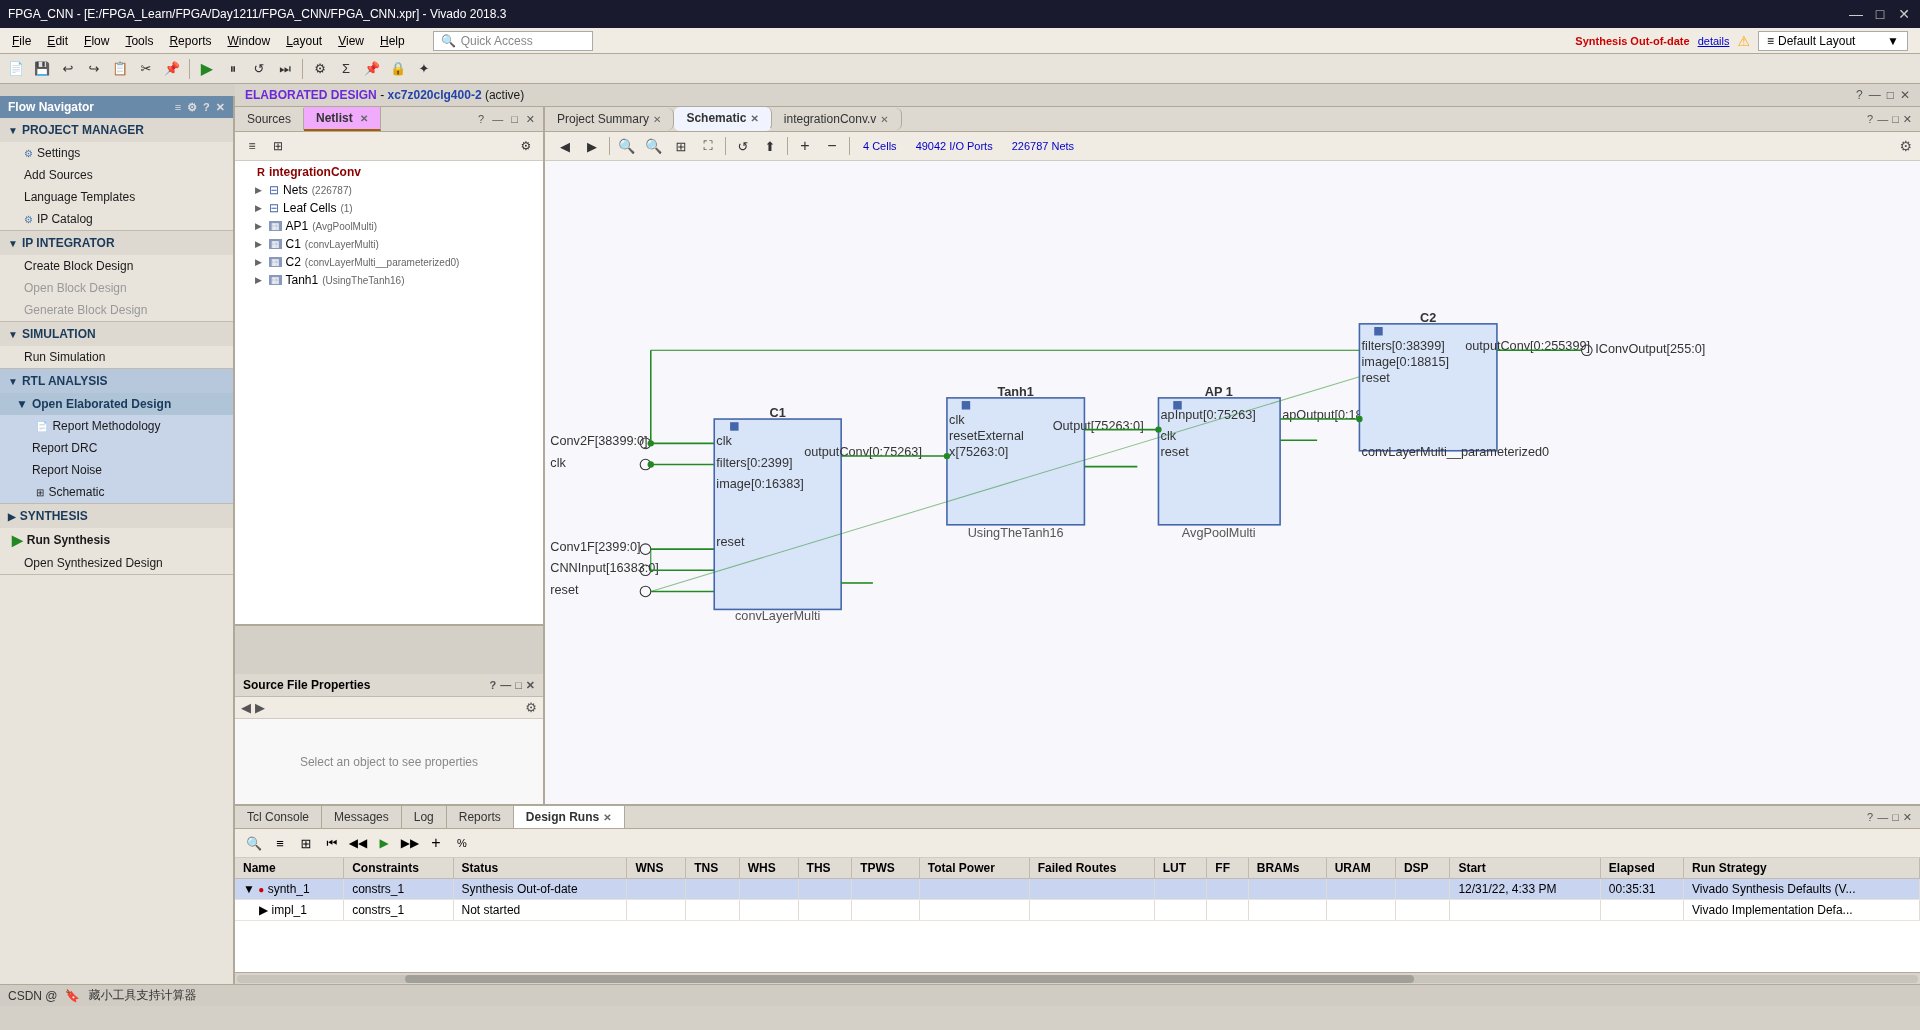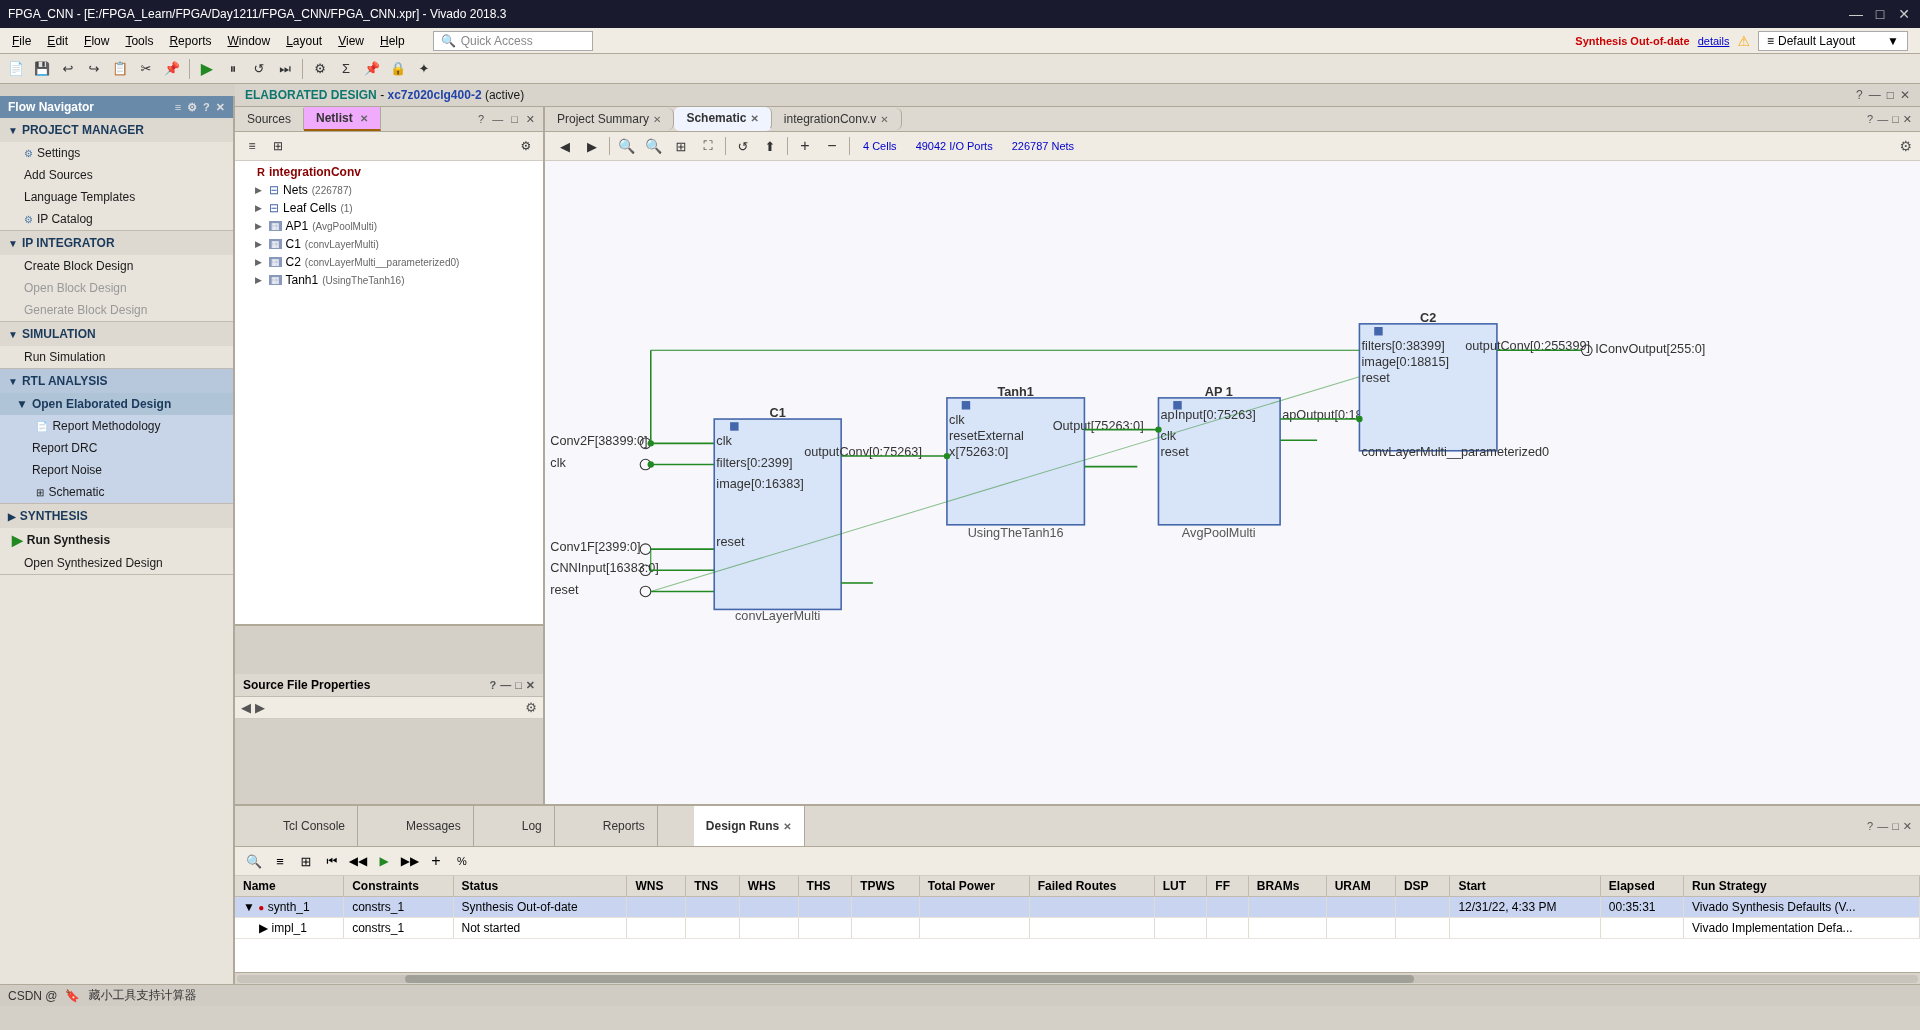--- a/index.html
+++ b/index.html
@@ -163,21 +163,21 @@
     
     #elab-header {
       background: #d8d4cc;
       padding: 4px 10px;
       font-size: 12px;
       border-bottom: 1px solid #b0a898;
       display: flex;
       align-items: center;
       justify-content: space-between;
     }
-    #elab-header .elab-title { font-weight: bold; color: #0f766e; }
+    #elab-header .elab-title { font-weight: bold; color: #6d28d9; }
     #elab-header .elab-device { color: #2244aa; font-weight: bold; }
     #elab-header .elab-active { color: #1a1a1a; }
     #elab-header .elab-icons { display: flex; gap: 6px; }
 
     
     #middle-section {
       display: flex;
       flex: 1;
       min-height: 0;
       overflow: hidden;
@@ -358,29 +358,28 @@
       display: flex;
       flex-direction: column;
     }
     .bottom-tabs {
       display: flex;
       background: #ddd8d0;
       border-bottom: 1px solid #b0a898;
       align-items: center;
     }
     .bottom-tab {
-      padding: 13px 12px;
+      padding: 4px 12px;
       cursor: pointer;
       font-size: 12px;
       border-right: 1px solid #b0a898;
       color: #333;
       display: flex;
       align-items: center;
       gap: 4px;
-      margin-left: 36px;
     }
     .bottom-tab.active {
       background: #fff;
       font-weight: bold;
     }
     .bottom-tab-close { font-size: 10px; cursor: pointer; color: #666; }
     .bottom-icons {
       margin-left: auto;
       display: flex;
       gap: 4px;
@@ -744,20 +743,23 @@
               <span style="cursor:pointer;color:#555;font-size:11px;">?</span>
               <span style="cursor:pointer;color:#555;font-size:11px;">—</span>
               <span style="cursor:pointer;color:#555;font-size:11px;">□</span>
               <span style="cursor:pointer;color:#555;font-size:11px;">✕</span>
             </div>
           </div>
           <div class="src-props-toolbar">
             <div style="cursor:pointer;font-size:13px;color:#555;">◀</div>
             <div style="cursor:pointer;font-size:13px;color:#555;">▶</div>
             <div style="margin-left:auto;cursor:pointer;font-size:13px;color:#555;">⚙</div>
+          </div>
+          <div class="src-props-content">
+            <span>Select an object to see properties</span>
           </div>
         </div>
       </div>
 
       <div id="schematic-area">
         <div class="schematic-tabs">
           <div class="schematic-tab">
             <span>Project Summary</span>
             <span class="schematic-tab-close">✕</span>
           </div>

